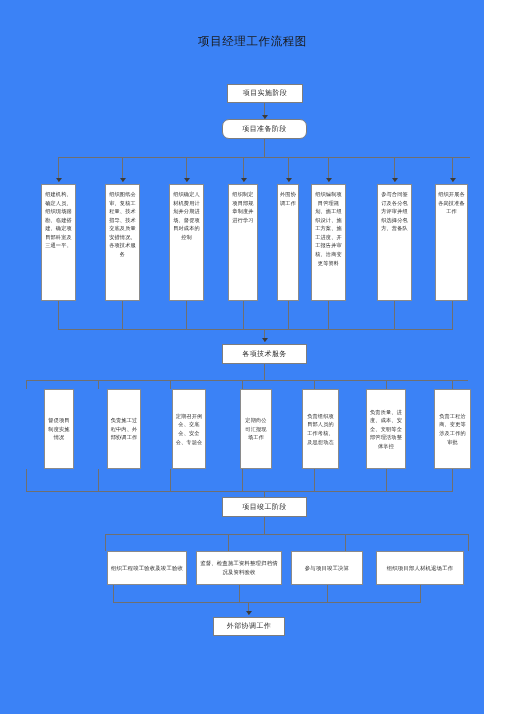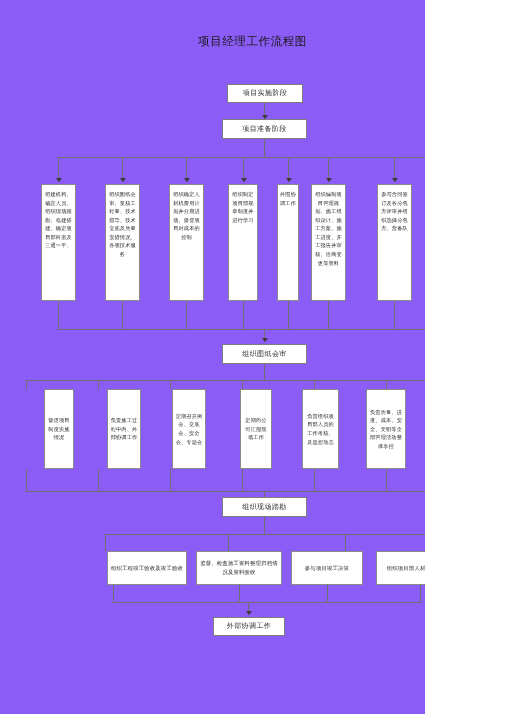--- a/index.html
+++ b/index.html
@@ -4,22 +4,22 @@
 <style>
   * { box-sizing: border-box; }
   html, body {
     margin: 0; padding: 0;
     width: 505px; height: 714px;
     background: #ffffff;
     font-family: "DejaVu Sans", "Liberation Sans", sans-serif;
   }
   #page {
     position: relative;
-    width: 425px; height: 714px;
-    background: #8b5cf6;
+    width: 484px; height: 714px;
+    background: #3b82f6;
     overflow: hidden;
   }
   .title {
     position: absolute;
     left: 0; top: 34px;
     width: 505px;
     text-align: center;
     font-size: 11.5px;
     color: #1a1a1a;
     letter-spacing: 0.6px;
@@ -73,21 +73,21 @@
 
 <div id="page">
 
   <div class="title">项目经理工作流程图</div>
 
   <div class="box stage" style="left:227px; top:84px; width:76px; height:19px;">项目实施阶段</div>
 
   <div class="vline" style="left:264px; top:103px; height:16px;"></div>
   <div class="arrow" style="left:261.5px; top:115px;"></div>
 
-  <div class="box stage" style="left:222px; top:119px; width:85px; height:20px;">项目准备阶段</div>
+  <div class="box stage" style="left:222px; top:119px; width:85px; height:20px;border-radius:7px;">项目准备阶段</div>
 
   <div class="vline" style="left:264px; top:139px; height:18px;"></div>
 
   <div class="hline" style="left:58px; top:157px; width:412px;"></div>
 
   <div class="vline" style="left:58px;  top:157px; height:25px;"></div>
   <div class="vline" style="left:122px; top:157px; height:25px;"></div>
   <div class="vline" style="left:186px; top:157px; height:25px;"></div>
   <div class="vline" style="left:243px; top:157px; height:25px;"></div>
   <div class="vline" style="left:288px; top:157px; height:25px;"></div>
@@ -120,21 +120,21 @@
   <div class="vline" style="left:288px; top:301px; height:28px;"></div>
   <div class="vline" style="left:328px; top:301px; height:28px;"></div>
   <div class="vline" style="left:394px; top:301px; height:28px;"></div>
   <div class="vline" style="left:452px; top:301px; height:28px;"></div>
 
   <div class="hline" style="left:58px; top:329px; width:395px;"></div>
 
   <div class="vline" style="left:264px; top:329px; height:13px;"></div>
   <div class="arrow" style="left:261.5px; top:338px;"></div>
 
-  <div class="box stage" style="left:222px; top:344px; width:85px; height:20px;">组织图纸会审</div>
+  <div class="box stage" style="left:222px; top:344px; width:85px; height:20px;">各项技术服务</div>
 
   <div class="vline" style="left:264px; top:364px; height:16px;"></div>
 
   <div class="hline" style="left:26px; top:380px; width:442px;"></div>
 
   <div class="vline" style="left:26px;  top:380px; height:9px;"></div>
   <div class="vline" style="left:98px;  top:380px; height:9px;"></div>
   <div class="vline" style="left:170px; top:380px; height:9px;"></div>
   <div class="vline" style="left:242px; top:380px; height:9px;"></div>
   <div class="vline" style="left:314px; top:380px; height:9px;"></div>
@@ -155,21 +155,21 @@
   <div class="vline" style="left:242px; top:469px; height:22px;"></div>
   <div class="vline" style="left:314px; top:469px; height:22px;"></div>
   <div class="vline" style="left:386px; top:469px; height:22px;"></div>
   <div class="vline" style="left:452px; top:469px; height:22px;"></div>
 
   <div class="hline" style="left:26px; top:491px; width:427px;"></div>
 
   <div class="vline" style="left:264px; top:491px; height:11px;"></div>
   <div class="arrow" style="left:261.5px; top:498px;"></div>
 
-  <div class="box stage" style="left:222px; top:497px; width:85px; height:20px;">组织现场踏勘</div>
+  <div class="box stage" style="left:222px; top:497px; width:85px; height:20px;">项目竣工阶段</div>
 
   <div class="vline" style="left:264px; top:517px; height:17px;"></div>
 
   <div class="hline" style="left:105px; top:534px; width:364px;"></div>
 
   <div class="vline" style="left:105px; top:534px; height:17px;"></div>
   <div class="vline" style="left:228px; top:534px; height:17px;"></div>
   <div class="vline" style="left:345px; top:534px; height:17px;"></div>
   <div class="vline" style="left:468px; top:534px; height:17px;"></div>
 

